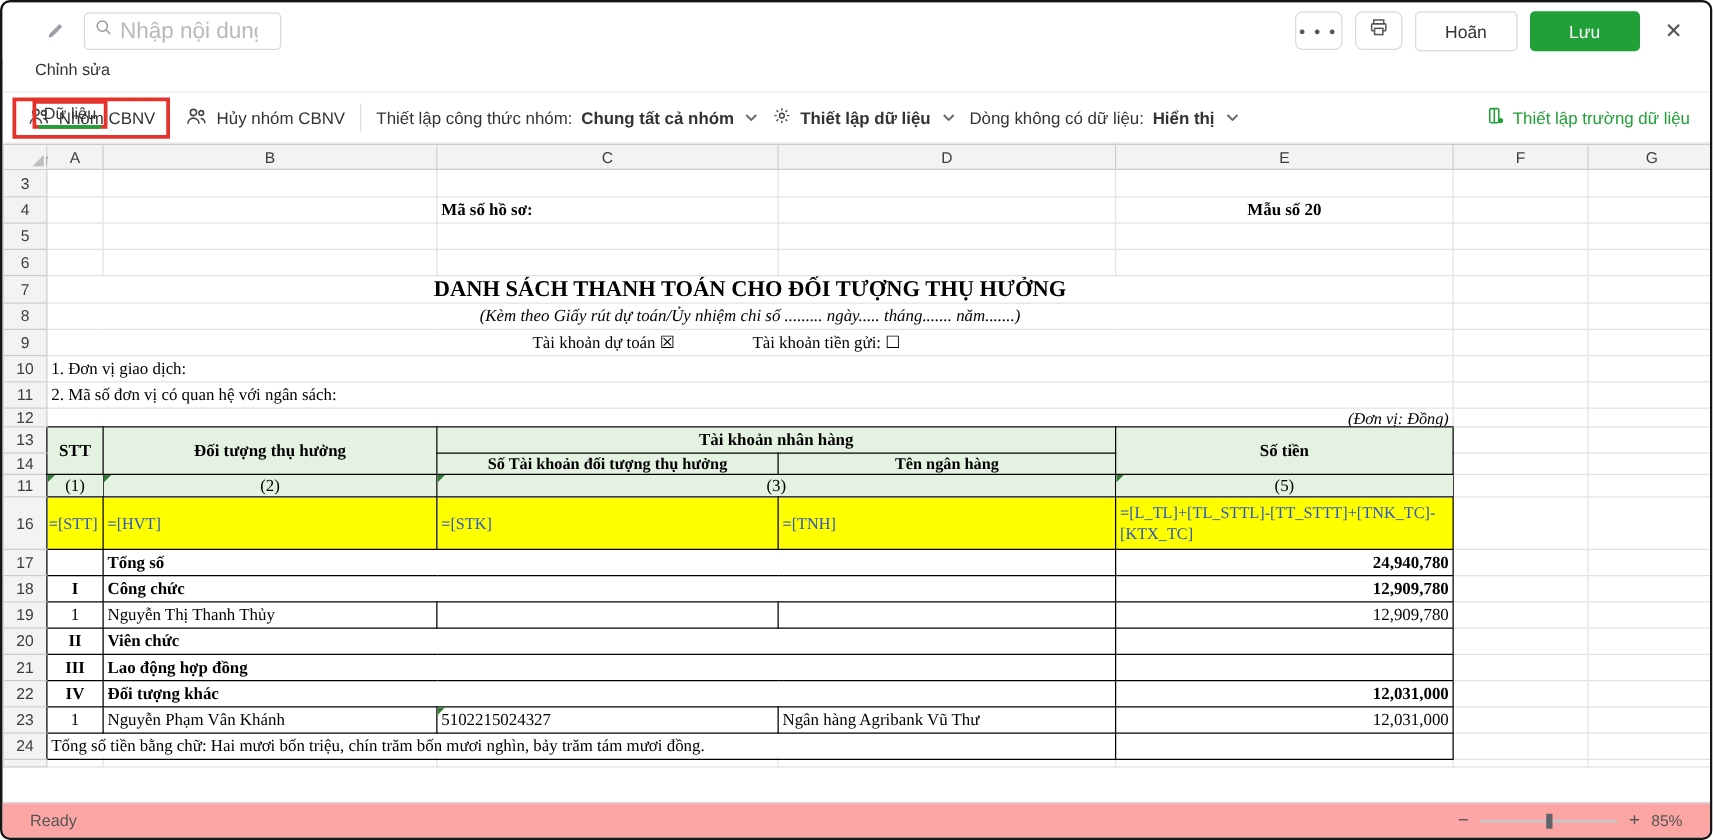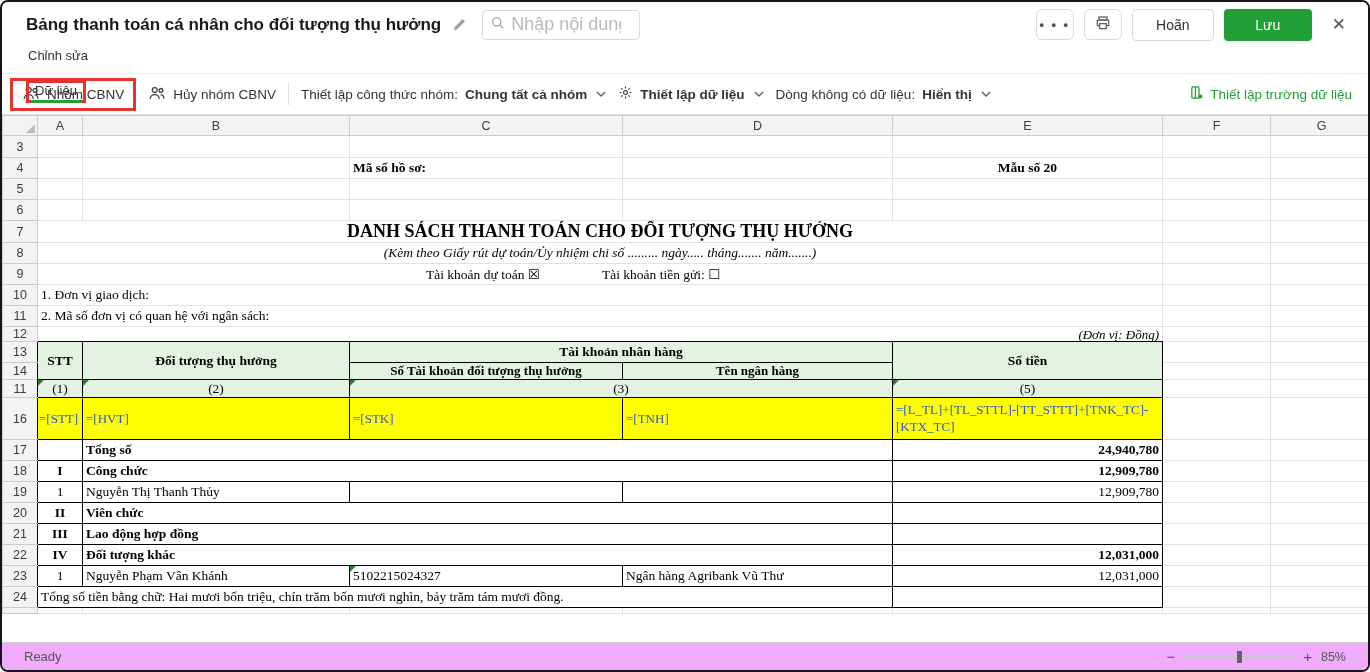--- a/index.html
+++ b/index.html
@@ -71,36 +71,35 @@
   .bg-yellow{ background:#ffff00; }
   .f-blue{ color:#2b57c8; font-size:13px; }
   .wrap{ white-space:normal; word-break:break-all; line-height:1.25; }
   .tri{ position:relative; }
   .tri::before{ content:""; position:absolute; top:0; left:0;
                 border-top:6px solid #2e7d32; border-right:6px solid transparent; }
   .doc-title{ font-size:18px; }
   .acct-line{ display:flex; padding-left:385px; gap:62px; }
 
   
-  .status-bar{ height:28px; background:#f0abfc; border-top:1px solid #cfcfcf;
+  .status-bar{ height:28px; background:#fca5a5; border-top:1px solid #cfcfcf;
                display:flex; align-items:center; padding:0 22px; font-size:13px; color:#555; }
   .zoom-ctl{ margin-left:auto; display:flex; align-items:center; gap:9px; color:#555; }
   .zoom-btn{ font-size:15px; cursor:pointer; color:#555; }
   .zoom-track{ position:relative; width:110px; height:2px; background:#c9c9c9; cursor:pointer; }
   .zoom-thumb{ position:absolute; left:48%; top:-5px; width:5px; height:12px; background:#5f6368; cursor:grab; }
   .zoom-tick{ position:absolute; left:56%; top:-3px; width:1px; height:8px; background:#c0c0c0; }
   .zoom-pct{ font-size:12.5px; color:#555; }
 </style>
 </head>
 <body>
 
 <div class="window">
 
   <div class="title-bar">
-    <div class="page-title">Bảng thanh toán cá nhân cho đối tượng thụ hưởng</div>
     <span class="pencil">
       <svg width="17" height="17" viewBox="0 0 24 24">
           <path d="M4 20l4.2-1L19.6 7.6l-3.2-3.2L5 15.8 4 20z" fill="#9aa0a6"></path>
         </svg>
     </span>
     <div class="search-box">
       <span>
         <svg width="14" height="14" viewBox="0 0 24 24">
             <circle cx="10" cy="10" r="7" fill="none" stroke="#9a9a9a" stroke-width="2"></circle>
             <line x1="15.3" y1="15.3" x2="21" y2="21" stroke="#9a9a9a" stroke-width="2"></line>

